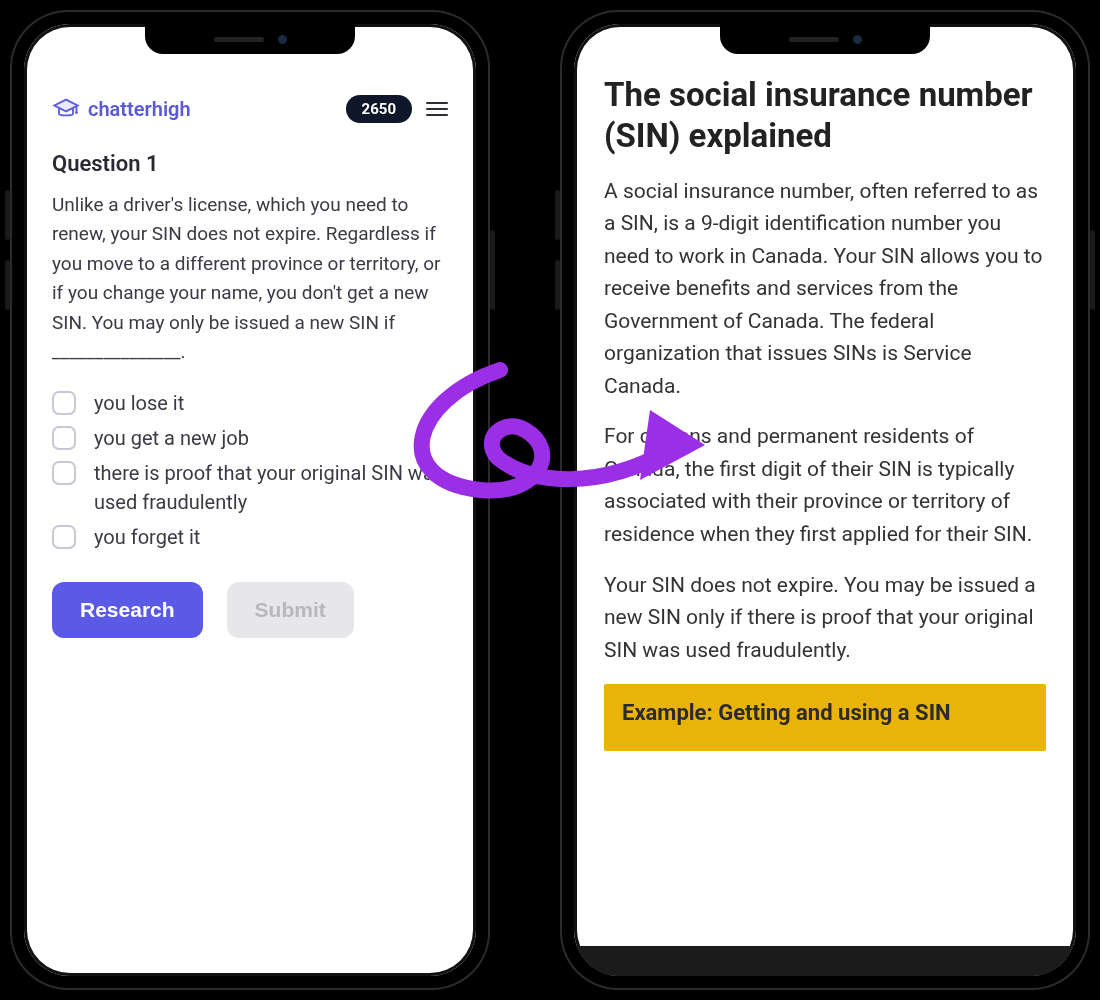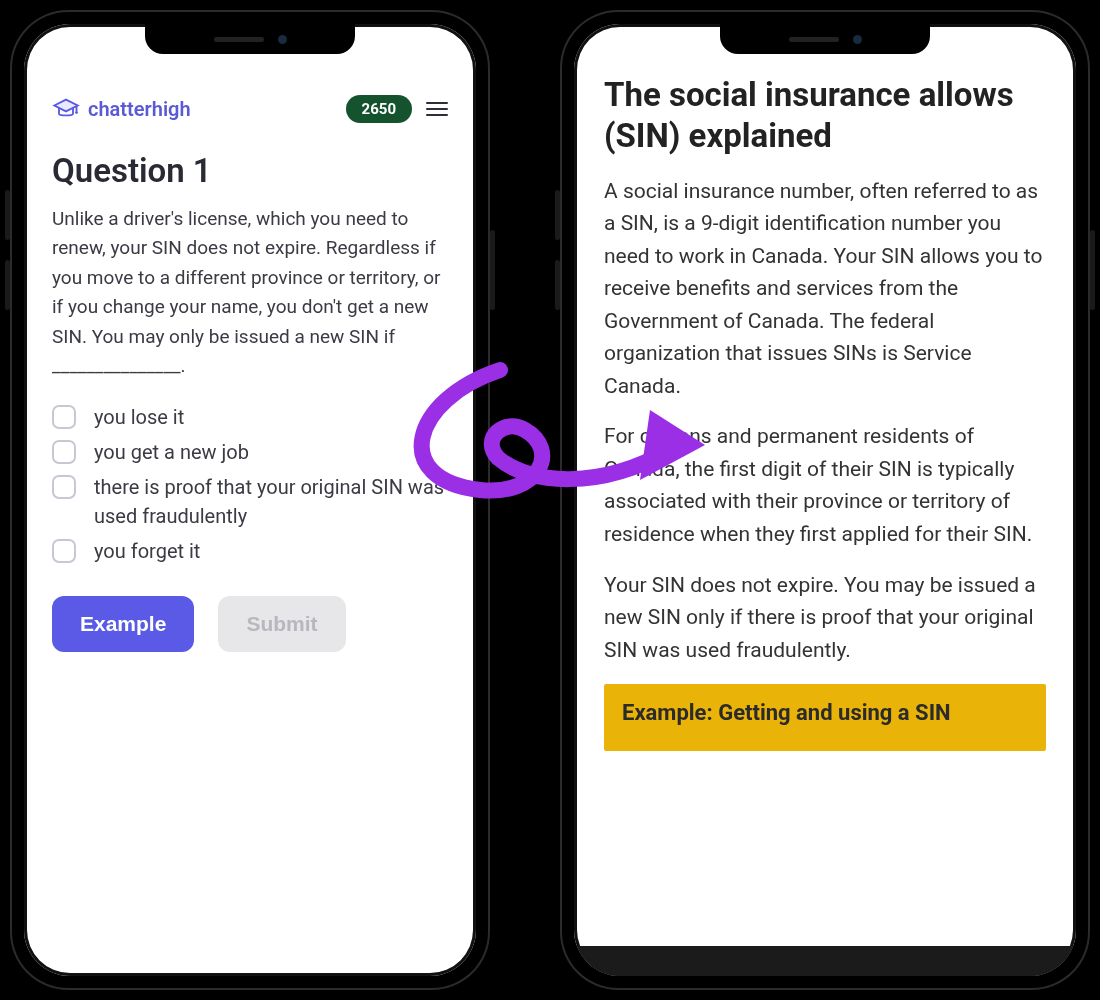--- a/index.html
+++ b/index.html
@@ -81,39 +81,39 @@
     margin-bottom: 28px;
     margin-top: 21px;
   }
   .brand {
     display:flex; align-items:center; gap:8px;
     color:#5a5ad6; font-weight:600; font-size:20px;
   }
   .brand svg { width:28px; height:28px; }
   .right-controls { display:flex; align-items:center; gap:14px; }
   .points-pill {
-    background:#14532d;
+    background:#0f172a;
     color:#fff;
     font-weight:700;
     font-size:15px;
     padding:5px 16px;
     border-radius: 999px;
   }
   .hamburger {
     width:22px; height:14px; position:relative; cursor:pointer;
   }
   .hamburger span, .hamburger::before, .hamburger::after{
     content:""; position:absolute; left:0; width:100%; height:2px; background:#2e2e38; border-radius:2px;
   }
   .hamburger::before{ top:0;}
   .hamburger span{ top:6px;}
   .hamburger::after{ top:12px;}
 
   .q-title {
-    font-size:33px; font-weight:600; color:#2a2a34; margin-bottom:14px;
+    font-size:22px; font-weight:600; color:#2a2a34; margin-bottom:14px;
   }
   .q-body {
     font-size:19px; line-height:1.55; color:#3b3b45; margin-bottom:22px;
   }
   .options { display:flex; flex-direction:column; gap:6px; margin-bottom:30px;}
   .option {
     display:flex; gap:18px; align-items:flex-start; cursor:pointer;
   }
   .checkbox {
     width:24px; height:24px; border:2px solid #c8c8d4; border-radius:7px; flex:none; margin-top:2px; background:#fff;
@@ -207,35 +207,35 @@
             <div class="checkbox"></div>
             <div class="option-label">there is proof that your original SIN was used fraudulently</div>
           </div>
           <div class="option">
             <div class="checkbox"></div>
             <div class="option-label">you forget it</div>
           </div>
         </div>
 
         <div class="actions">
-          <button class="btn btn-primary">Example</button>
+          <button class="btn btn-primary">Research</button>
           <button class="btn btn-secondary">Submit</button>
         </div>
       </div>
     </div>
   </div>
 
   <div class="phone phone2">
     <div class="side-btn"></div>
     <div class="side-btn2"></div>
     <div class="side-btn3"></div>
     <div class="phone-inner">
       <div class="notch"></div>
       <div class="article">
-        <h1>The social insurance allows (SIN) explained</h1>
+        <h1>The social insurance number (SIN) explained</h1>
         <p>A social insurance number, often referred to as a SIN, is a 9-digit identification number you need to work in Canada. Your SIN allows you to receive benefits and services from the Government of Canada. The federal organization that issues SINs is Service Canada.</p>
         <p>For citizens and permanent residents of Canada, the first digit of their SIN is typically associated with their province or territory of residence when they first applied for their SIN.</p>
         <p>Your SIN does not expire. You may be issued a new SIN only if there is proof that your original SIN was used fraudulently.</p>
         <div class="example-box">
           <h2>Example: Getting and using a SIN</h2>
         </div>
         <div class="bottom-bar"></div>
       </div>
     </div>
   </div>

